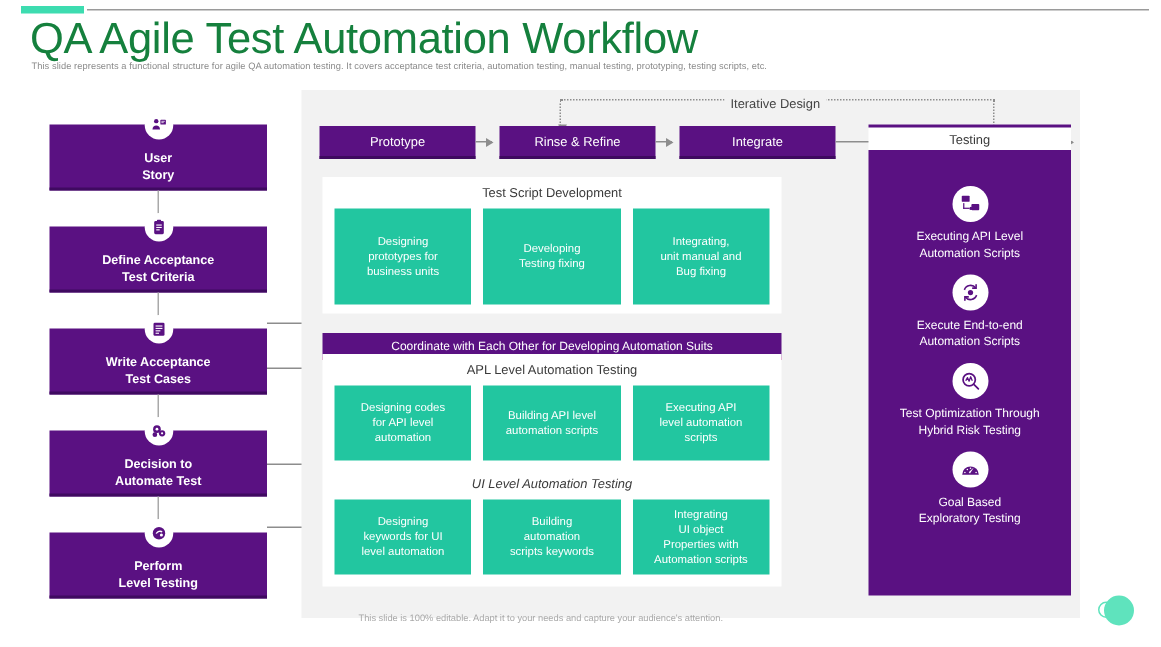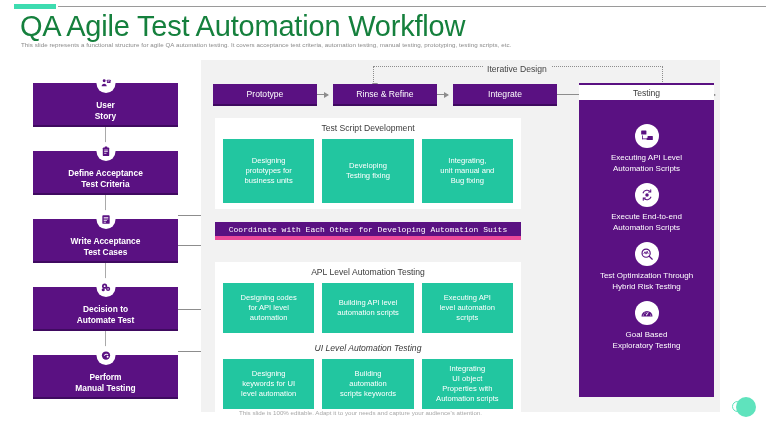--- a/index.html
+++ b/index.html
@@ -101,26 +101,26 @@
     display:flex;align-items:center;justify-content:center;
     font-size:7.6px;color:#fff;text-align:center;line-height:10px;
     white-space:pre-line;box-sizing:border-box;padding:2px;
   }
 
   .tsd{left:14px;top:58px;width:306px;height:91px;}
   .tsd .teal-card{height:64px;}
 
   .coord-bar{
     position:absolute;left:14px;top:162px;width:306px;height:18px;
-    background:#5a1182;border-bottom:4px solid #ec4899;
+    background:#5a1182;border-bottom:2px solid #ec4899;
     display:flex;align-items:center;justify-content:center;
-    font-size:8px;color:#fff;box-sizing:border-box;font-family:Liberation Mono, monospace;
-  }
-
-  .auto-card{left:14px;top:202px;width:306px;height:155px;}
+    font-size:8px;color:#fff;box-sizing:border-box;
+  }
+
+  .auto-card{left:14px;top:176px;width:306px;height:155px;}
   .auto-card .teal-card{height:50px;}
   .subgroup-title{
     text-align:center;font-size:8.6px;color:#3b3b3b;line-height:11px;padding-top:2px;font-style:italic;
   }
 
   
   .elbow{position:absolute;}
   .elbow .h,.elbow .v{position:absolute;background:#8d8d8d;}
   .elbow .h{height:1px;}
   .elbow .v{width:1px;}
@@ -249,21 +249,21 @@
 
     <div class="flow-box" style="margin-top:0;">
       <div class="flow-ico">
         <svg viewBox="0 0 24 24" fill="#5a1182">
             <circle cx="12" cy="12" r="9"></circle>
             <path d="M7 12.5c1.6-3 4-4.4 6.6-4.4 1.4 0 2.6.4 3.6 1.1l-1.2 1.8c-.8-.5-1.6-.8-2.6-.8-1.8 0-3.4 1-4.4 2.6z" fill="#fff"></path>
             <circle cx="15.5" cy="14.5" r="2.2" fill="#fff"></circle>
           </svg>
       </div>
       <div class="flow-label">Perform
-Manual Testing</div>
+Level Testing</div>
     </div>
   </div>
 
   <div class="elbow" style="left:178px;top:165px;width:42px;height:50px;">
     <div class="h" style="left:0;top:50px;width:25px;"></div>
     <div class="v" style="left:25px;top:1px;height:49px;"></div>
     <div class="h" style="left:25px;top:1px;width:16px;"></div>
     <div class="tip" style="left:38px;top:-1.5px;"></div>
   </div>
 

